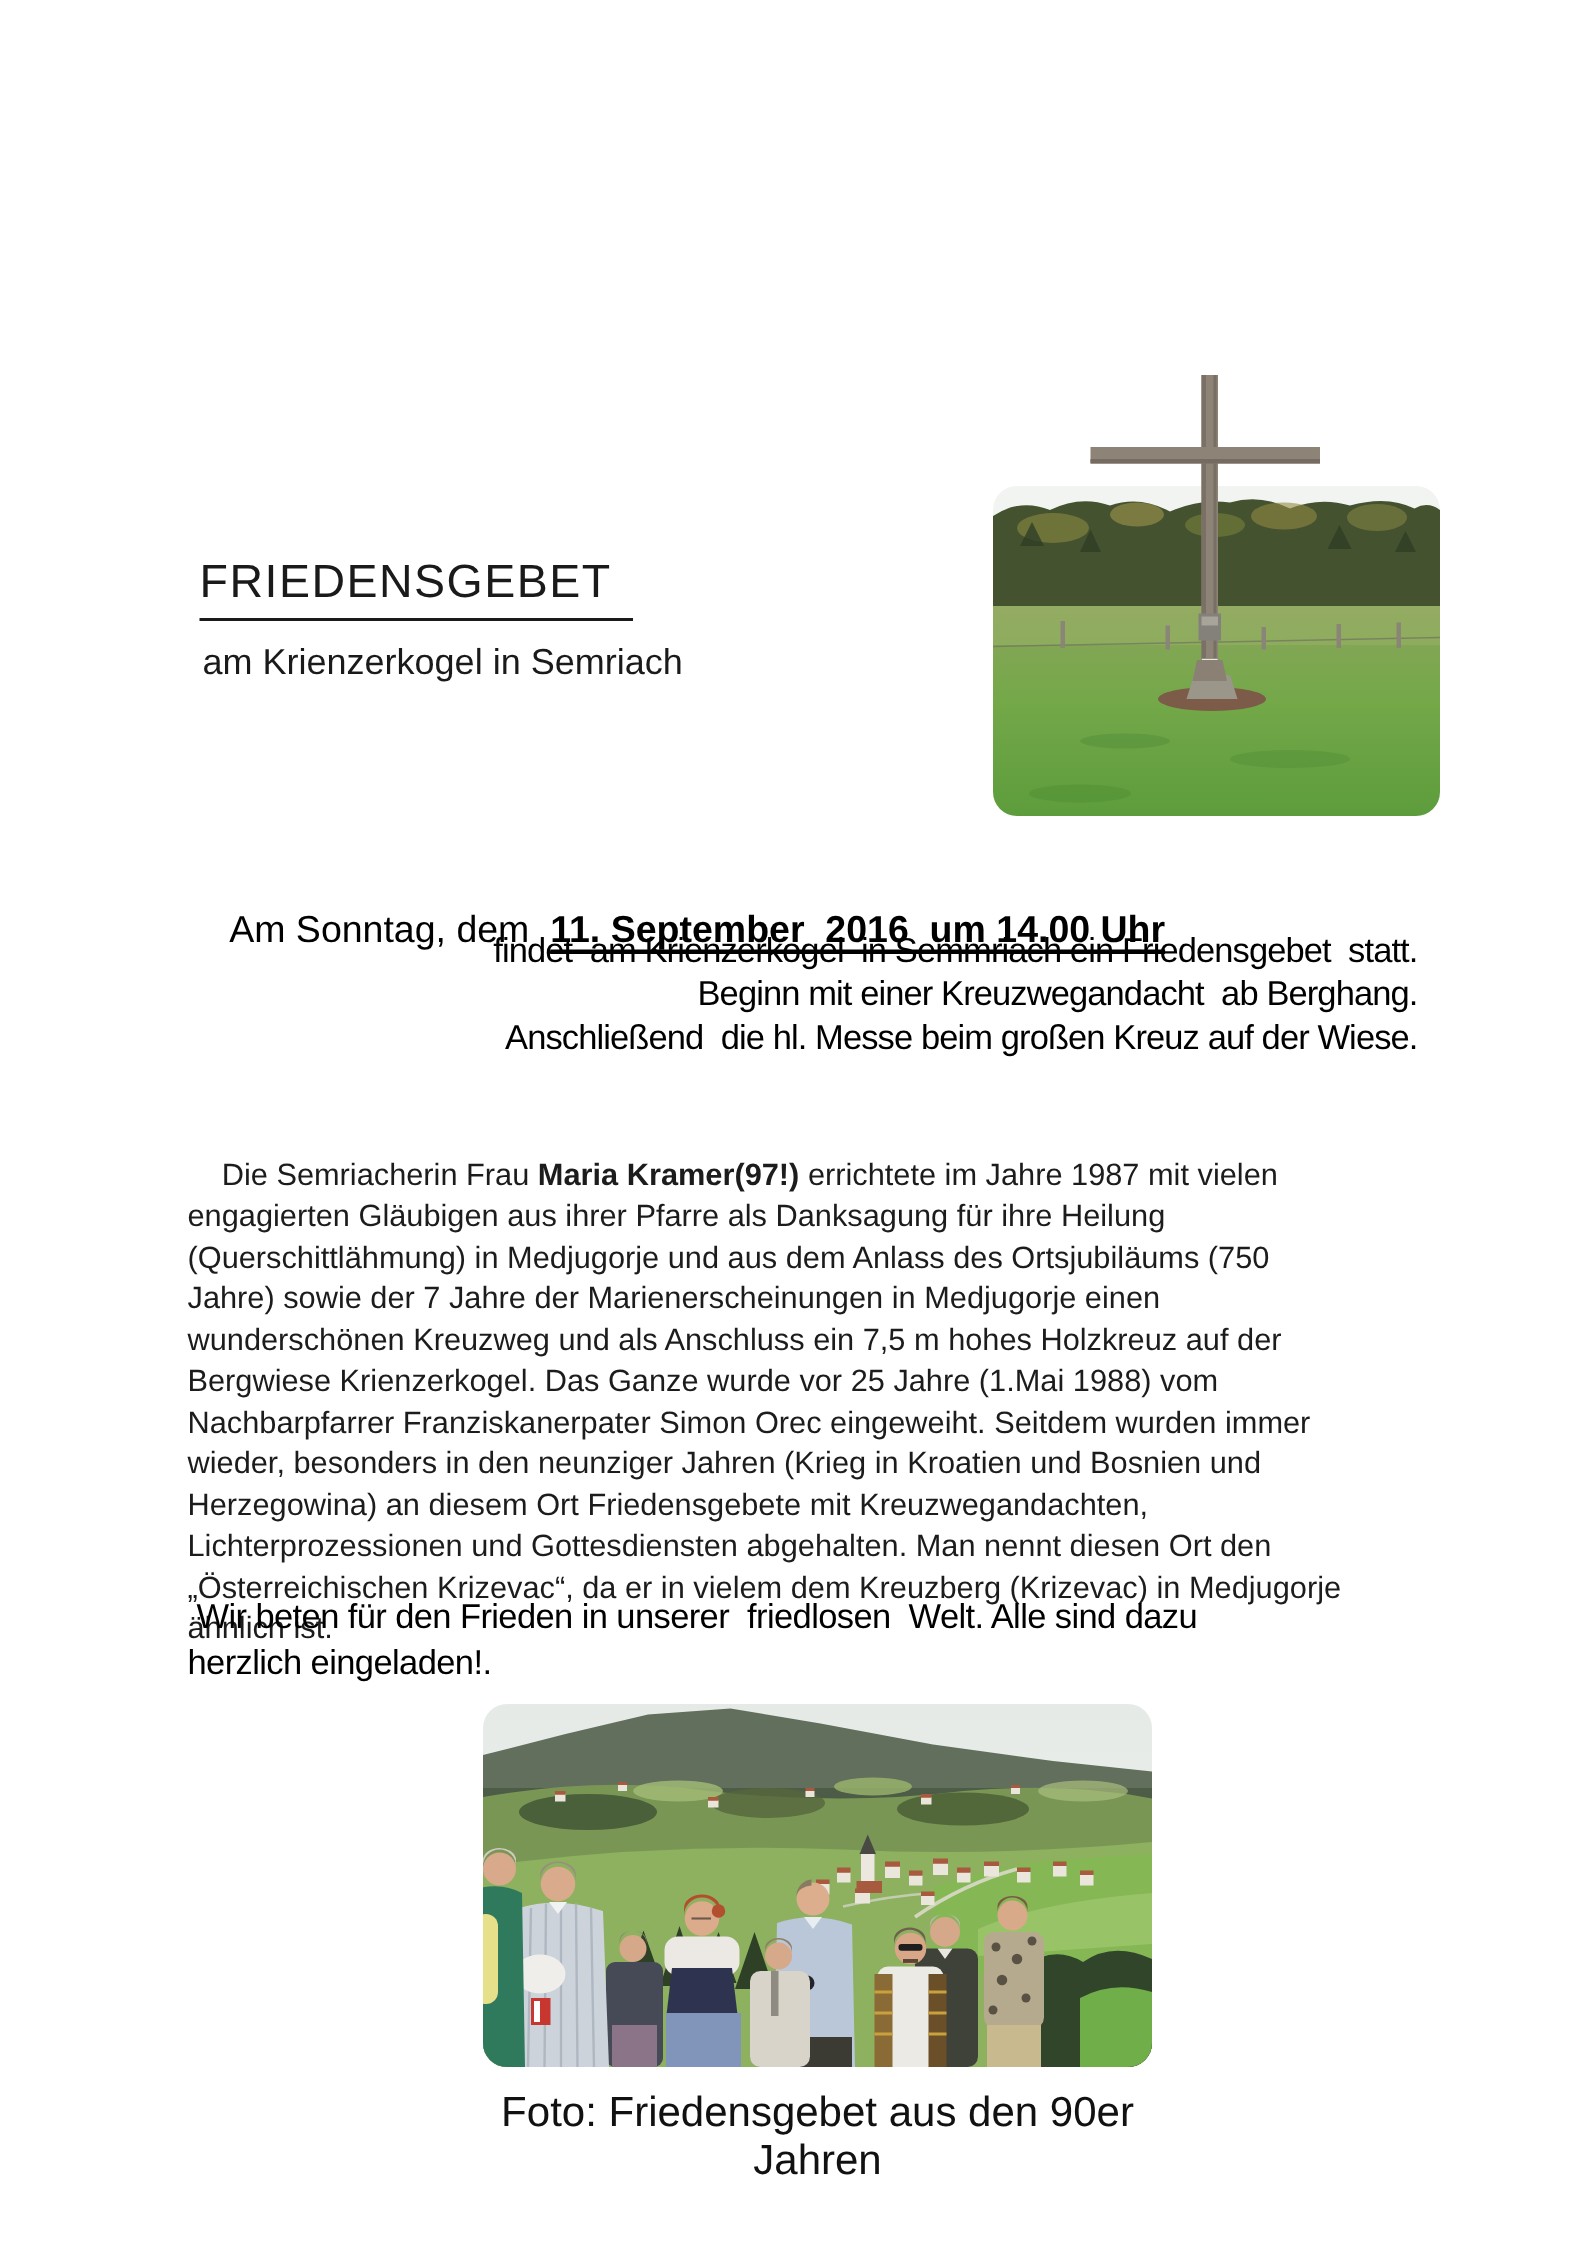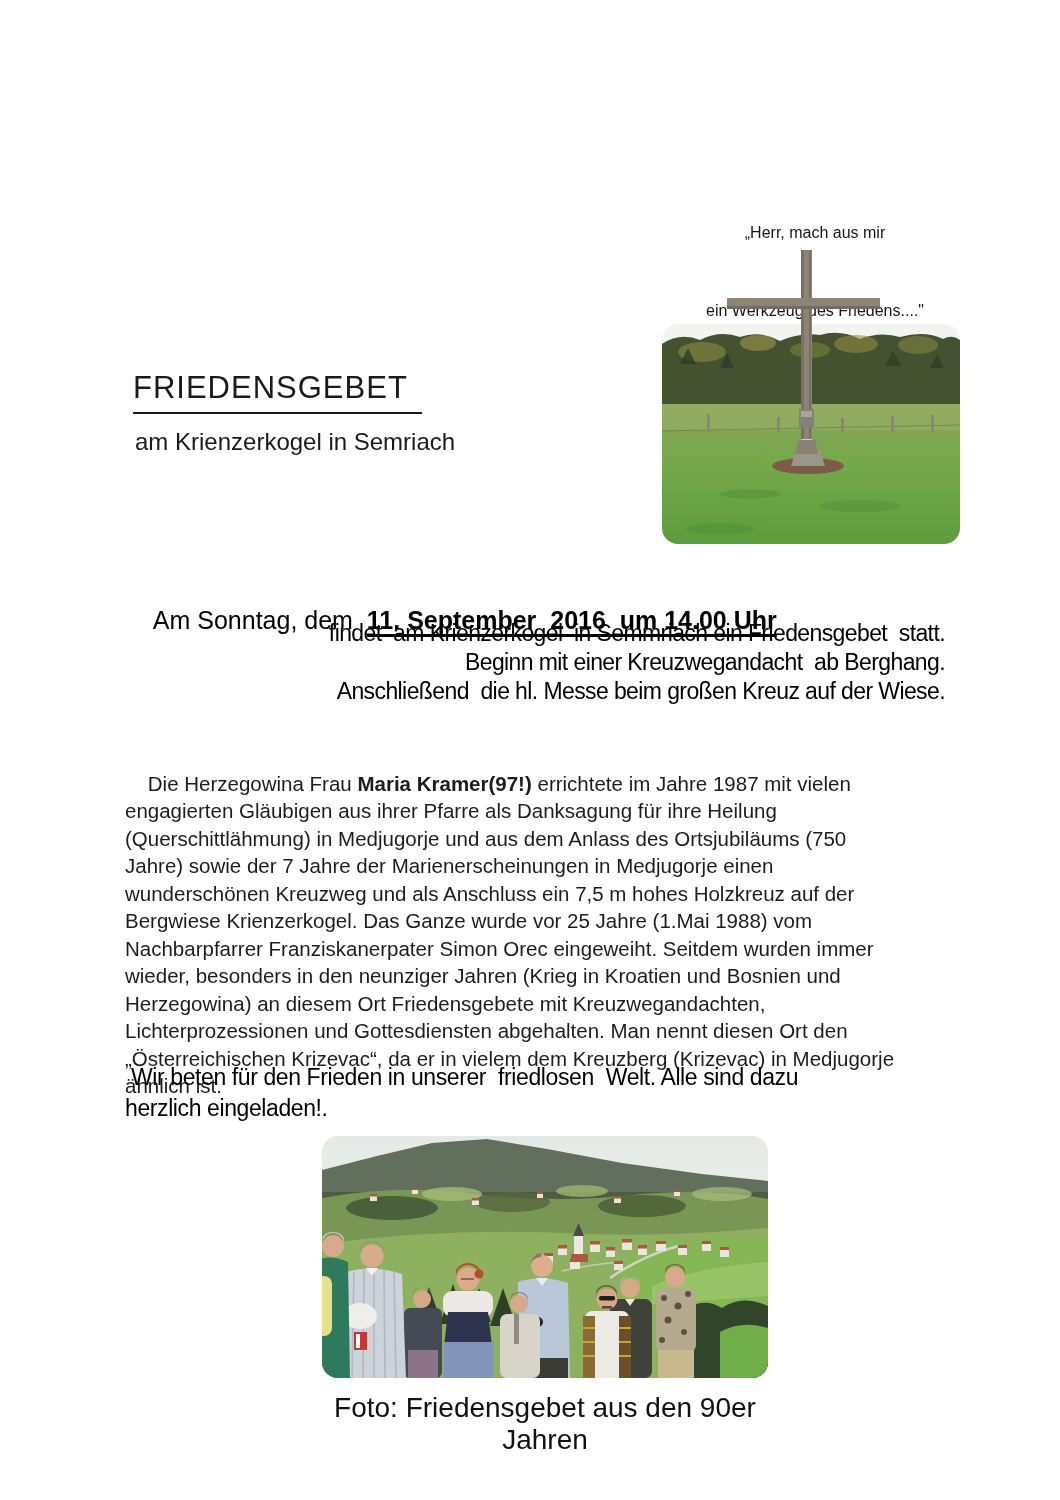--- a/index.html
+++ b/index.html
@@ -43,25 +43,20 @@
   .caption{
     left:322px;top:1392px;width:446px;text-align:center;
     font-size:28px;color:#111;white-space:pre-wrap;
   }
 </style>
 </head>
 <body>
 
 <div class="page">
 
-  <div class="abs quote">
-    <div>„Herr, mach aus mir</div>
-    <div>ein Werkzeug des Friedens...."</div>
-    <div class="q-bold">(Hl. Franziskus von Assis)</div>
-  </div>
 
   <div class="abs cross-photo">
     <svg class="photo" width="303" height="300" viewBox="0 0 303 300">
       <defs>
         <linearGradient id="meadowG" x1="0" y1="0" x2="0" y2="1">
           <stop offset="0" stop-color="#8ba55c"></stop>
           <stop offset="0.45" stop-color="#74a849"></stop>
           <stop offset="1" stop-color="#5d9c3c"></stop>
         </linearGradient>
         <clipPath id="crossClip">
@@ -110,21 +105,21 @@
 
   <div class="abs dateline">
     <span>Am Sonntag, dem  </span><span class="date-em">11. September  2016  um 14.00 Uhr</span>
   </div>
 
   <div class="abs announce">findet  am Krienzerkogel  in Semmriach ein Friedensgebet  statt.
 Beginn mit einer Kreuzwegandacht  ab Berghang.
 Anschließend  die hl. Messe beim großen Kreuz auf der Wiese.</div>
 
   <div class="abs bodytext">
-    <span>Die Herzegowina Frau </span><b>Maria Kramer(97!)</b><span> errichtete im Jahre 1987 mit vielen
+    <span>Die Semriacherin Frau </span><b>Maria Kramer(97!)</b><span> errichtete im Jahre 1987 mit vielen
 engagierten Gläubigen aus ihrer Pfarre als Danksagung für ihre Heilung
 (Querschittlähmung) in Medjugorje und aus dem Anlass des Ortsjubiläums (750
 Jahre) sowie der 7 Jahre der Marienerscheinungen in Medjugorje einen
 wunderschönen Kreuzweg und als Anschluss ein 7,5 m hohes Holzkreuz auf der
 Bergwiese Krienzerkogel. Das Ganze wurde vor 25 Jahre (1.Mai 1988) vom
 Nachbarpfarrer Franziskanerpater Simon Orec eingeweiht. Seitdem wurden immer
 wieder, besonders in den neunziger Jahren (Krieg in Kroatien und Bosnien und
 Herzegowina) an diesem Ort Friedensgebete mit Kreuzwegandachten,
 Lichterprozessionen und Gottesdiensten abgehalten. Man nennt diesen Ort den
 „Österreichischen Krizevac“, da er in vielem dem Kreuzberg (Krizevac) in Medjugorje

